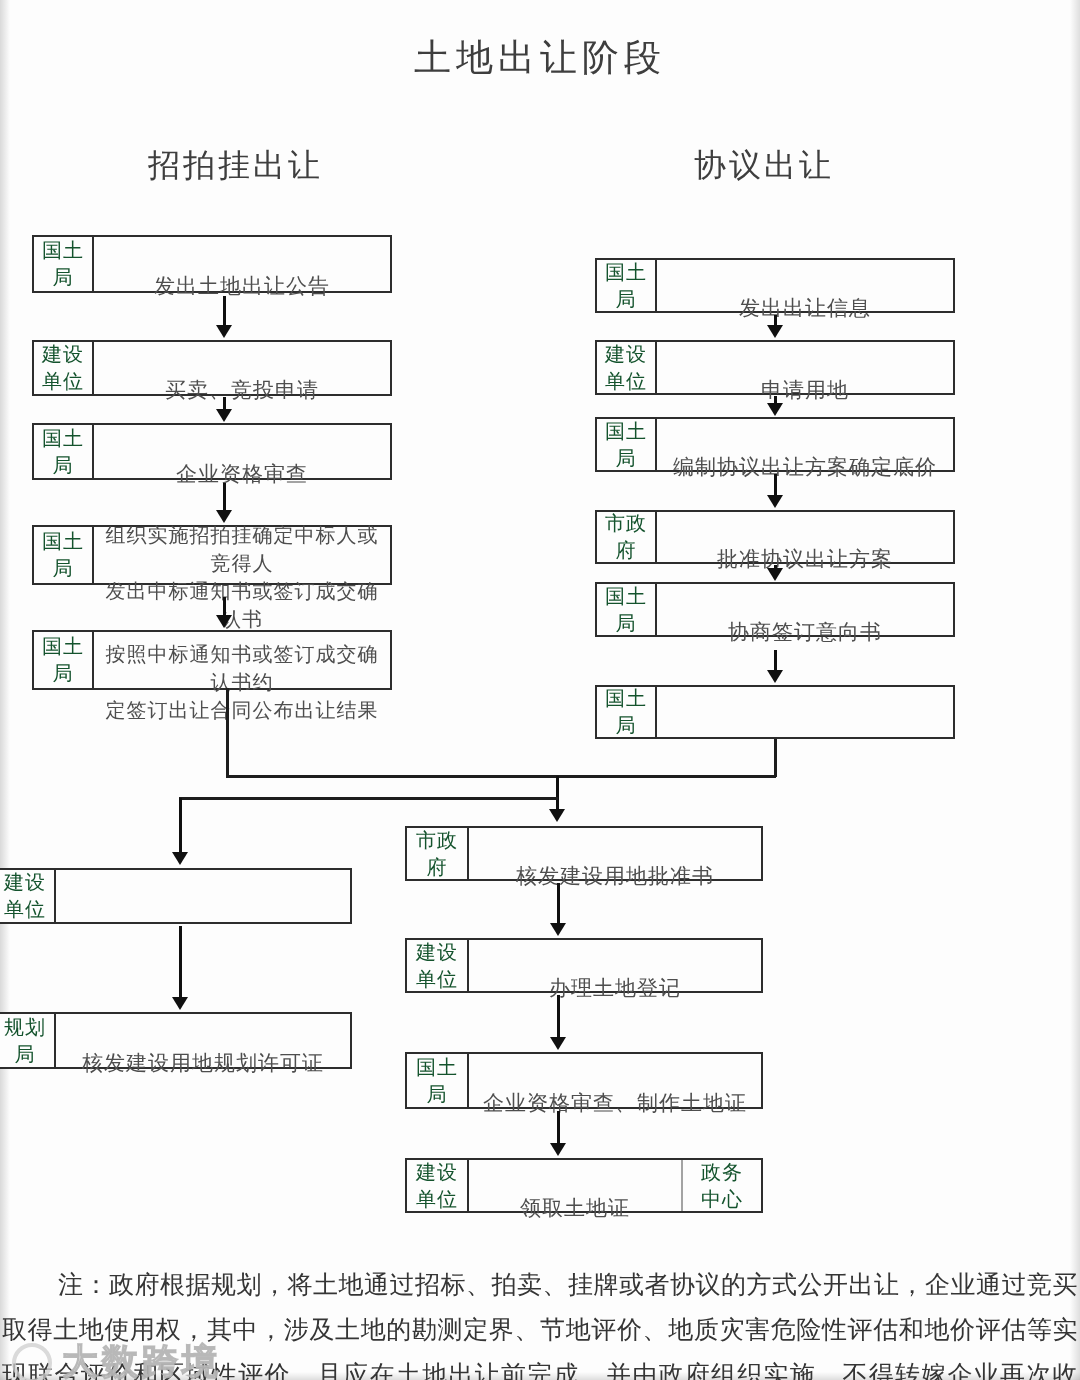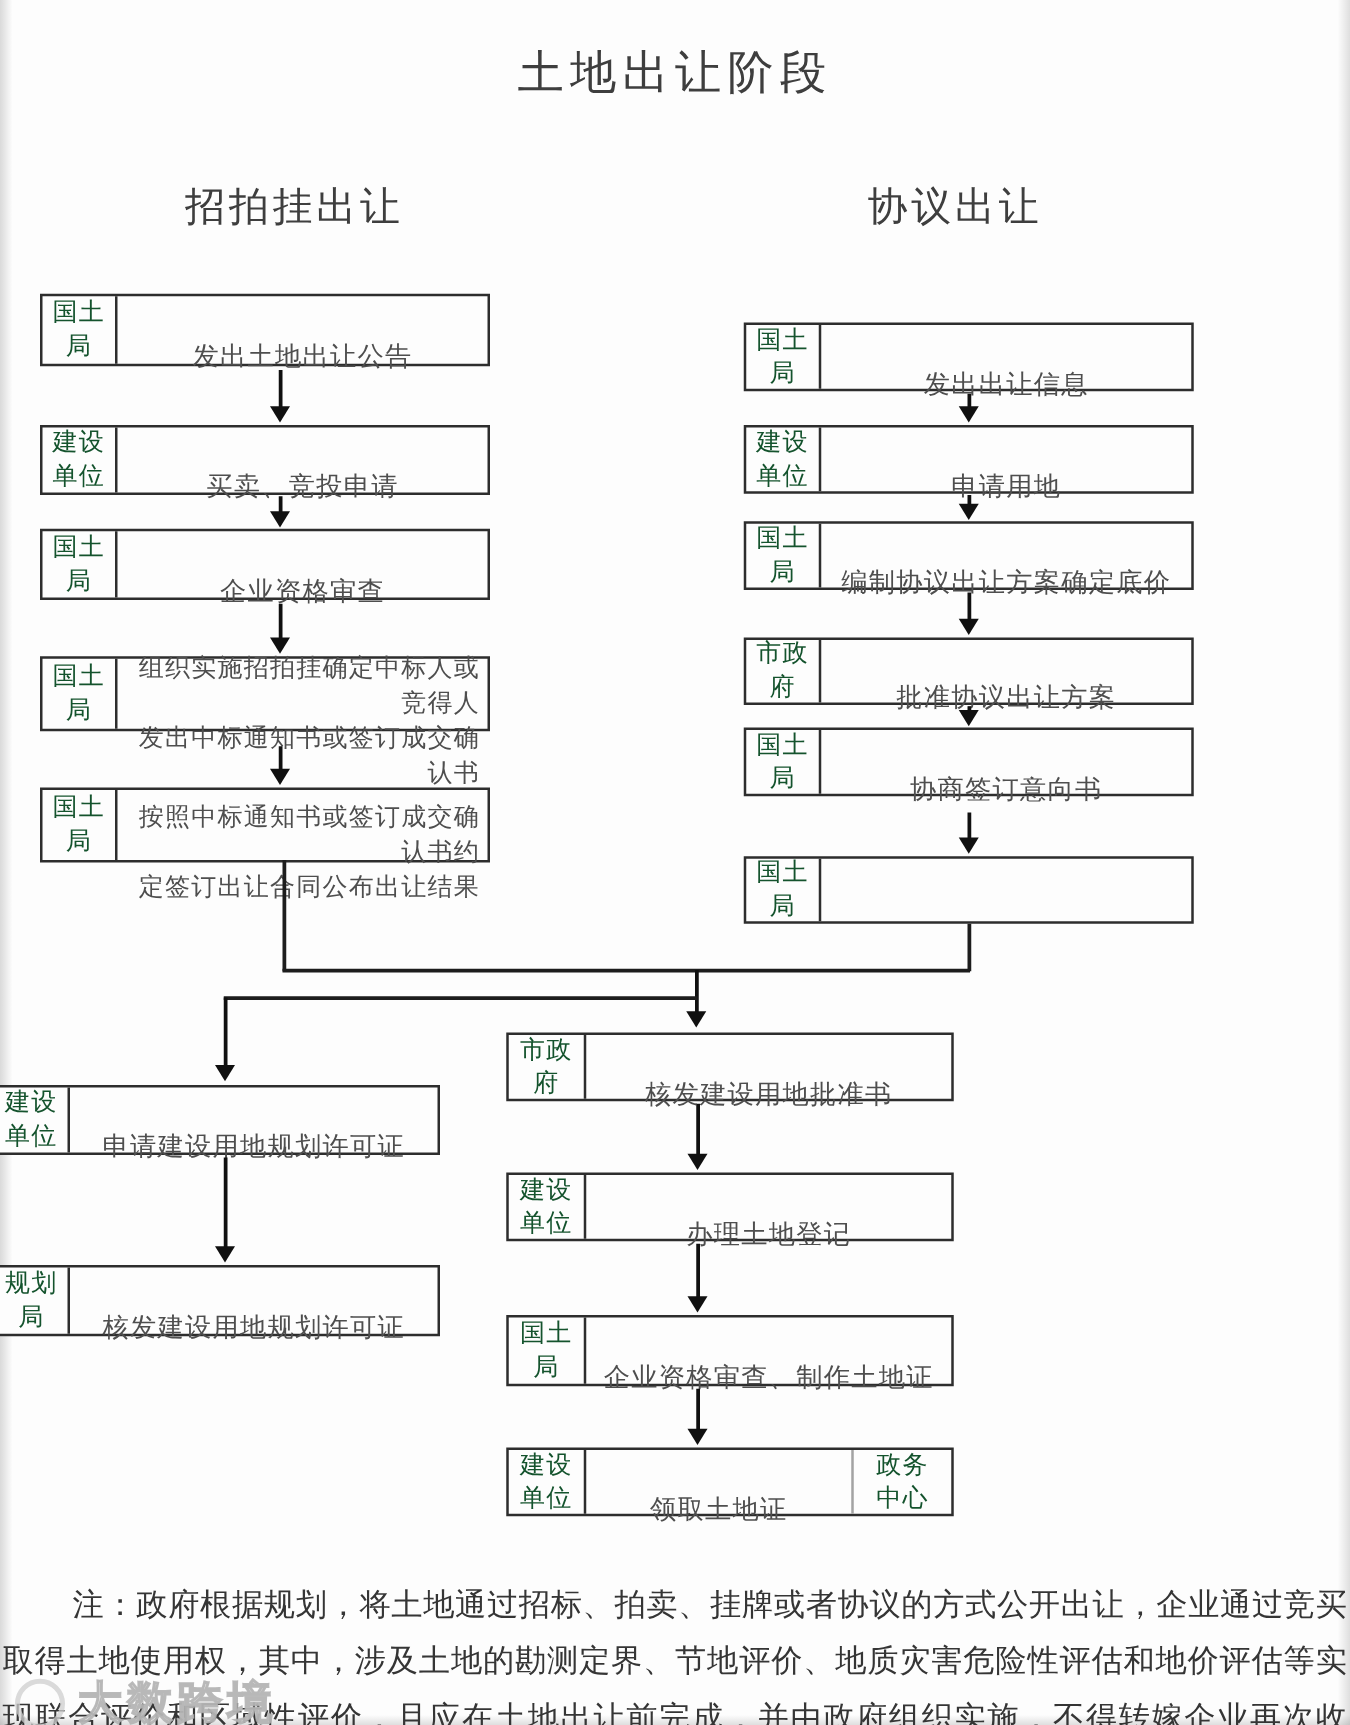--- a/index.html
+++ b/index.html
@@ -29,21 +29,21 @@
     border:2px solid #2d2d2d;background:#fdfdfd;box-sizing:border-box;
   }
   .fbox .actor{
     flex:0 0 58px;border-right:2px solid #2d2d2d;
     display:flex;align-items:center;justify-content:center;
     text-align:center;white-space:pre-line;
     font-size:20px;line-height:27px;color:#14532d;letter-spacing:1px;
   }
   .fbox .action{
     flex:1;display:flex;align-items:center;justify-content:center;
-    text-align:right;white-space:pre-line;padding:2px 6px;
+    text-align:center;white-space:pre-line;padding:2px 6px;
     font-size:21px;line-height:28px;color:#4e4e4e;letter-spacing:1px;margin-top:44px;
   }
   .fbox .actor2{
     flex:0 0 78px;border-left:2px solid #a3a3a3;border-right:none;
   }
 
   .arrow{position:absolute;width:16px;}
   .arrow .stem{position:absolute;left:6.5px;top:0;bottom:11px;width:3px;background:#101010;}
   .arrow .head{position:absolute;left:0;bottom:0;width:0;height:0;
     border-left:8px solid transparent;border-right:8px solid transparent;border-top:13px solid #101010;}
@@ -206,21 +206,20 @@
     </div>
   <div class="hline" style="left:179px;top:797px;width:379px;"></div>
   <div class="arrow" style="left:172px;top:798px;height:67px;">
       <span class="stem"></span>
       <span class="head"></span>
     </div>
 
   <div class="fbox" style="left:-6px;top:868px;width:358px;height:56px;">
     <div class="actor">建设
 单位</div>
-    <div class="action">申请建设用地规划许可证</div>
   </div>
   <div class="arrow" style="left:172px;top:926px;height:84px;">
       <span class="stem"></span>
       <span class="head"></span>
     </div>
 
   <div class="fbox" style="left:-6px;top:1012px;width:358px;height:57px;">
     <div class="actor">规划
 局</div>
     <div class="action">核发建设用地规划许可证</div>

